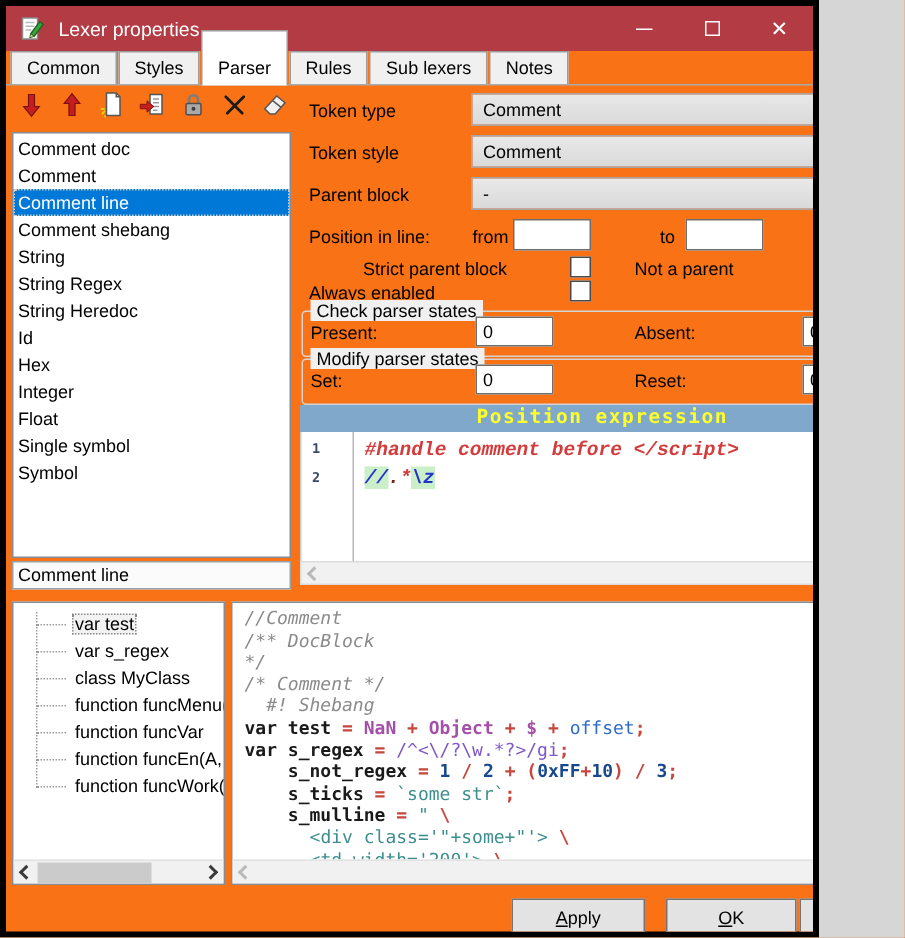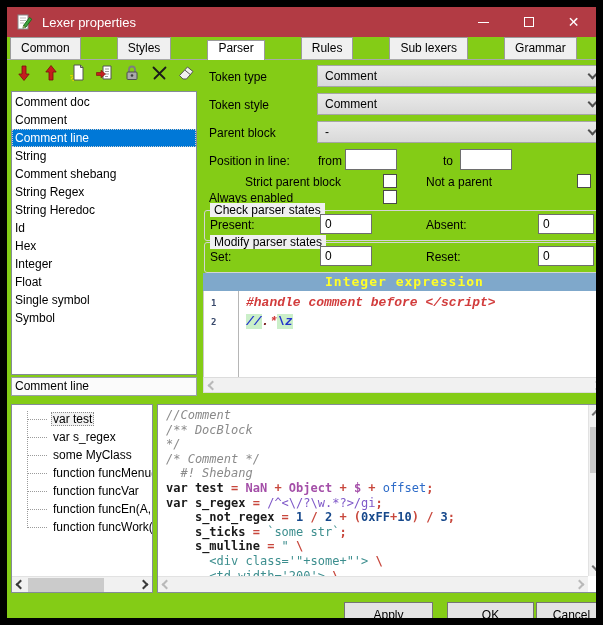--- a/index.html
+++ b/index.html
@@ -1,31 +1,31 @@
 <!DOCTYPE html>
 <html><head>
 <meta charset="utf-8">
 <style>
   html,body{margin:0;padding:0;background:#d6d6d6;}
   *{box-sizing:border-box;}
-  .win{position:relative;width:603px;height:625px;border:7px solid #000000;background:#84cc16;
+  .win{position:relative;width:546px;height:625px;border:4px solid #000000;background:#f97316;
        font-family:"Liberation Sans",sans-serif;overflow:hidden;color:#000;}
   
   .titlebar{position:absolute;left:0;top:0;right:0;height:30px;background:#B23B44;display:flex;align-items:center;}
   .title-text{margin-left:8px;font-size:13px;color:#fff;}
   .app-icon{margin-left:9px;display:flex;}
   .tb-controls{position:absolute;right:0;top:0;height:30px;display:flex;}
   .tb-btn{width:45px;height:30px;display:flex;align-items:center;justify-content:center;color:#fff;cursor:default;}
   .glyph-min{width:11px;height:1px;background:#fff;display:block;}
   .glyph-max{width:10px;height:10px;border:1px solid #fff;display:block;}
   .glyph-close{font-size:14px;line-height:14px;}
   
-  .tabbar{position:absolute;left:0;top:31px;right:0;height:22px;display:flex;align-items:flex-end;padding-left:3px;border-bottom:1px solid #A9A9A9;gap:35px;}
+  .tabbar{position:absolute;left:0;top:31px;right:0;height:22px;display:flex;align-items:flex-end;padding-left:3px;border-bottom:1px solid #A9A9A9;}
   .tab{font-size:12px;padding:3px 10px 4px;border:1px solid #9B9B9B;border-bottom:none;background:#F0F0F0;margin-right:1px;white-space:nowrap;}
-  .tab.sel{background:#fff;position:relative;z-index:2;margin-bottom:-1px;padding-top:0;padding-bottom:5px;margin-top:40px;}
+  .tab.sel{background:#fff;position:relative;z-index:2;margin-bottom:-1px;padding-top:17px;padding-bottom:5px;margin-top:40px;}
   
   .toolbar{position:absolute;left:6px;top:55px;display:flex;gap:6px;}
   .tool-btn{width:21px;height:22px;display:flex;align-items:center;justify-content:center;}
   
   .token-list{position:absolute;left:4px;top:84px;width:186px;height:284px;background:#fff;border:1px solid #848C98;overflow:hidden;font-size:12px;padding-top:1px;}
   .li{height:18px;line-height:18px;padding-left:3px;white-space:nowrap;}
   .li.sel{background:#0078D7;color:#fff;outline:1px dotted #cfcfcf;outline-offset:-1px;}
   .status-box{position:absolute;left:4px;top:370px;width:186px;height:19px;border:1px solid #9AA0A8;background:#FBFBFB;font-size:12px;line-height:17px;padding-left:3px;}
   
   .flabel{position:absolute;font-size:12px;white-space:nowrap;}
@@ -117,21 +117,20 @@
     </div>
   </div>
 
   <div class="tabbar">
 
   <div class="tab">Common</div>
       <div class="tab">Styles</div>
       <div class="tab sel">Parser</div>
       <div class="tab">Rules</div>
       <div class="tab">Sub lexers</div>
-      <div class="tab">Grammar</div>
       <div class="tab">Notes</div>
     </div>
 
   <div class="toolbar">
     <div class="tool-btn">
       <svg width="20" height="20" viewBox="0 0 20 20">
         <path d="M8 3h4v8h3.2L10 17.5 4.8 11H8z" fill="#C41E1E" stroke="#7A0E0E" stroke-width="0.8"></path>
       </svg>
     </div>
     <div class="tool-btn">
@@ -173,22 +172,22 @@
         <path d="M9 7.2l5.6 4.6" stroke="#555" stroke-width="1"></path>
       </svg>
     </div>
   </div>
 
   <div class="token-list">
 
   <div class="li">Comment doc</div>
       <div class="li">Comment</div>
       <div class="li sel">Comment line</div>
+      <div class="li">Comment shebang</div>
       <div class="li">String</div>
-      <div class="li">Comment shebang</div>
       <div class="li">String Regex</div>
       <div class="li">String Heredoc</div>
       <div class="li">Id</div>
       <div class="li">Hex</div>
       <div class="li">Integer</div>
       <div class="li">Float</div>
       <div class="li">Single symbol</div>
       <div class="li">Symbol</div>
     </div>
   <div class="status-box">Comment line</div>
@@ -234,21 +233,21 @@
   <input class="tinput" style="left: 531px; top: 207px; width: 56px; height: 20px;" value="0">
 
   <div class="group" style="top:235px;">
     <div class="group-legend">Modify parser states</div>
   </div>
   <div class="flabel" style="left:203px;top:243px;text-align:right;">Set:</div>
   <input class="tinput" style="left: 313px; top: 239px; width: 52px; height: 20px;" value="0">
   <div class="flabel" style="left:419px;top:243px;">Reset:</div>
   <input class="tinput" style="left: 531px; top: 239px; width: 56px; height: 20px;" value="0">
 
-  <div class="rx-header">Integer expression</div>
+  <div class="rx-header">Position expression</div>
   <div class="rx-editor">
     <div class="rx-gutter">
       <span class="rx-num" style="top:7px;">1</span>
       <span class="rx-num" style="top:26px;">2</span>
     </div>
     <div class="rx-line" style="top:4px;"><span class="tk-rc">#handle comment before &lt;/script&gt;</span></div>
     <div class="rx-line" style="top:23px;"><span class="tk-rb">//</span><span class="tk-rd">.</span><span class="tk-rs">*</span><span class="tk-rb">\z</span></div>
   </div>
   <div class="hscroll sb-lite" style="left:196px;top:370px;width:403px;">
     <span class="sb-chev sb-left"></span>
@@ -262,21 +261,21 @@
     <div class="tree-row foc">
           <span class="stub"></span>
           <span class="tree-label">var test</span>
         </div>
         <div class="tree-row">
           <span class="stub"></span>
           <span class="tree-label">var s_regex</span>
         </div>
         <div class="tree-row">
           <span class="stub"></span>
-          <span class="tree-label">some MyClass</span>
+          <span class="tree-label">class MyClass</span>
         </div>
         <div class="tree-row">
           <span class="stub"></span>
           <span class="tree-label">function funcMenu()</span>
         </div>
         <div class="tree-row">
           <span class="stub"></span>
           <span class="tree-label">function funcVar</span>
         </div>
         <div class="tree-row">

